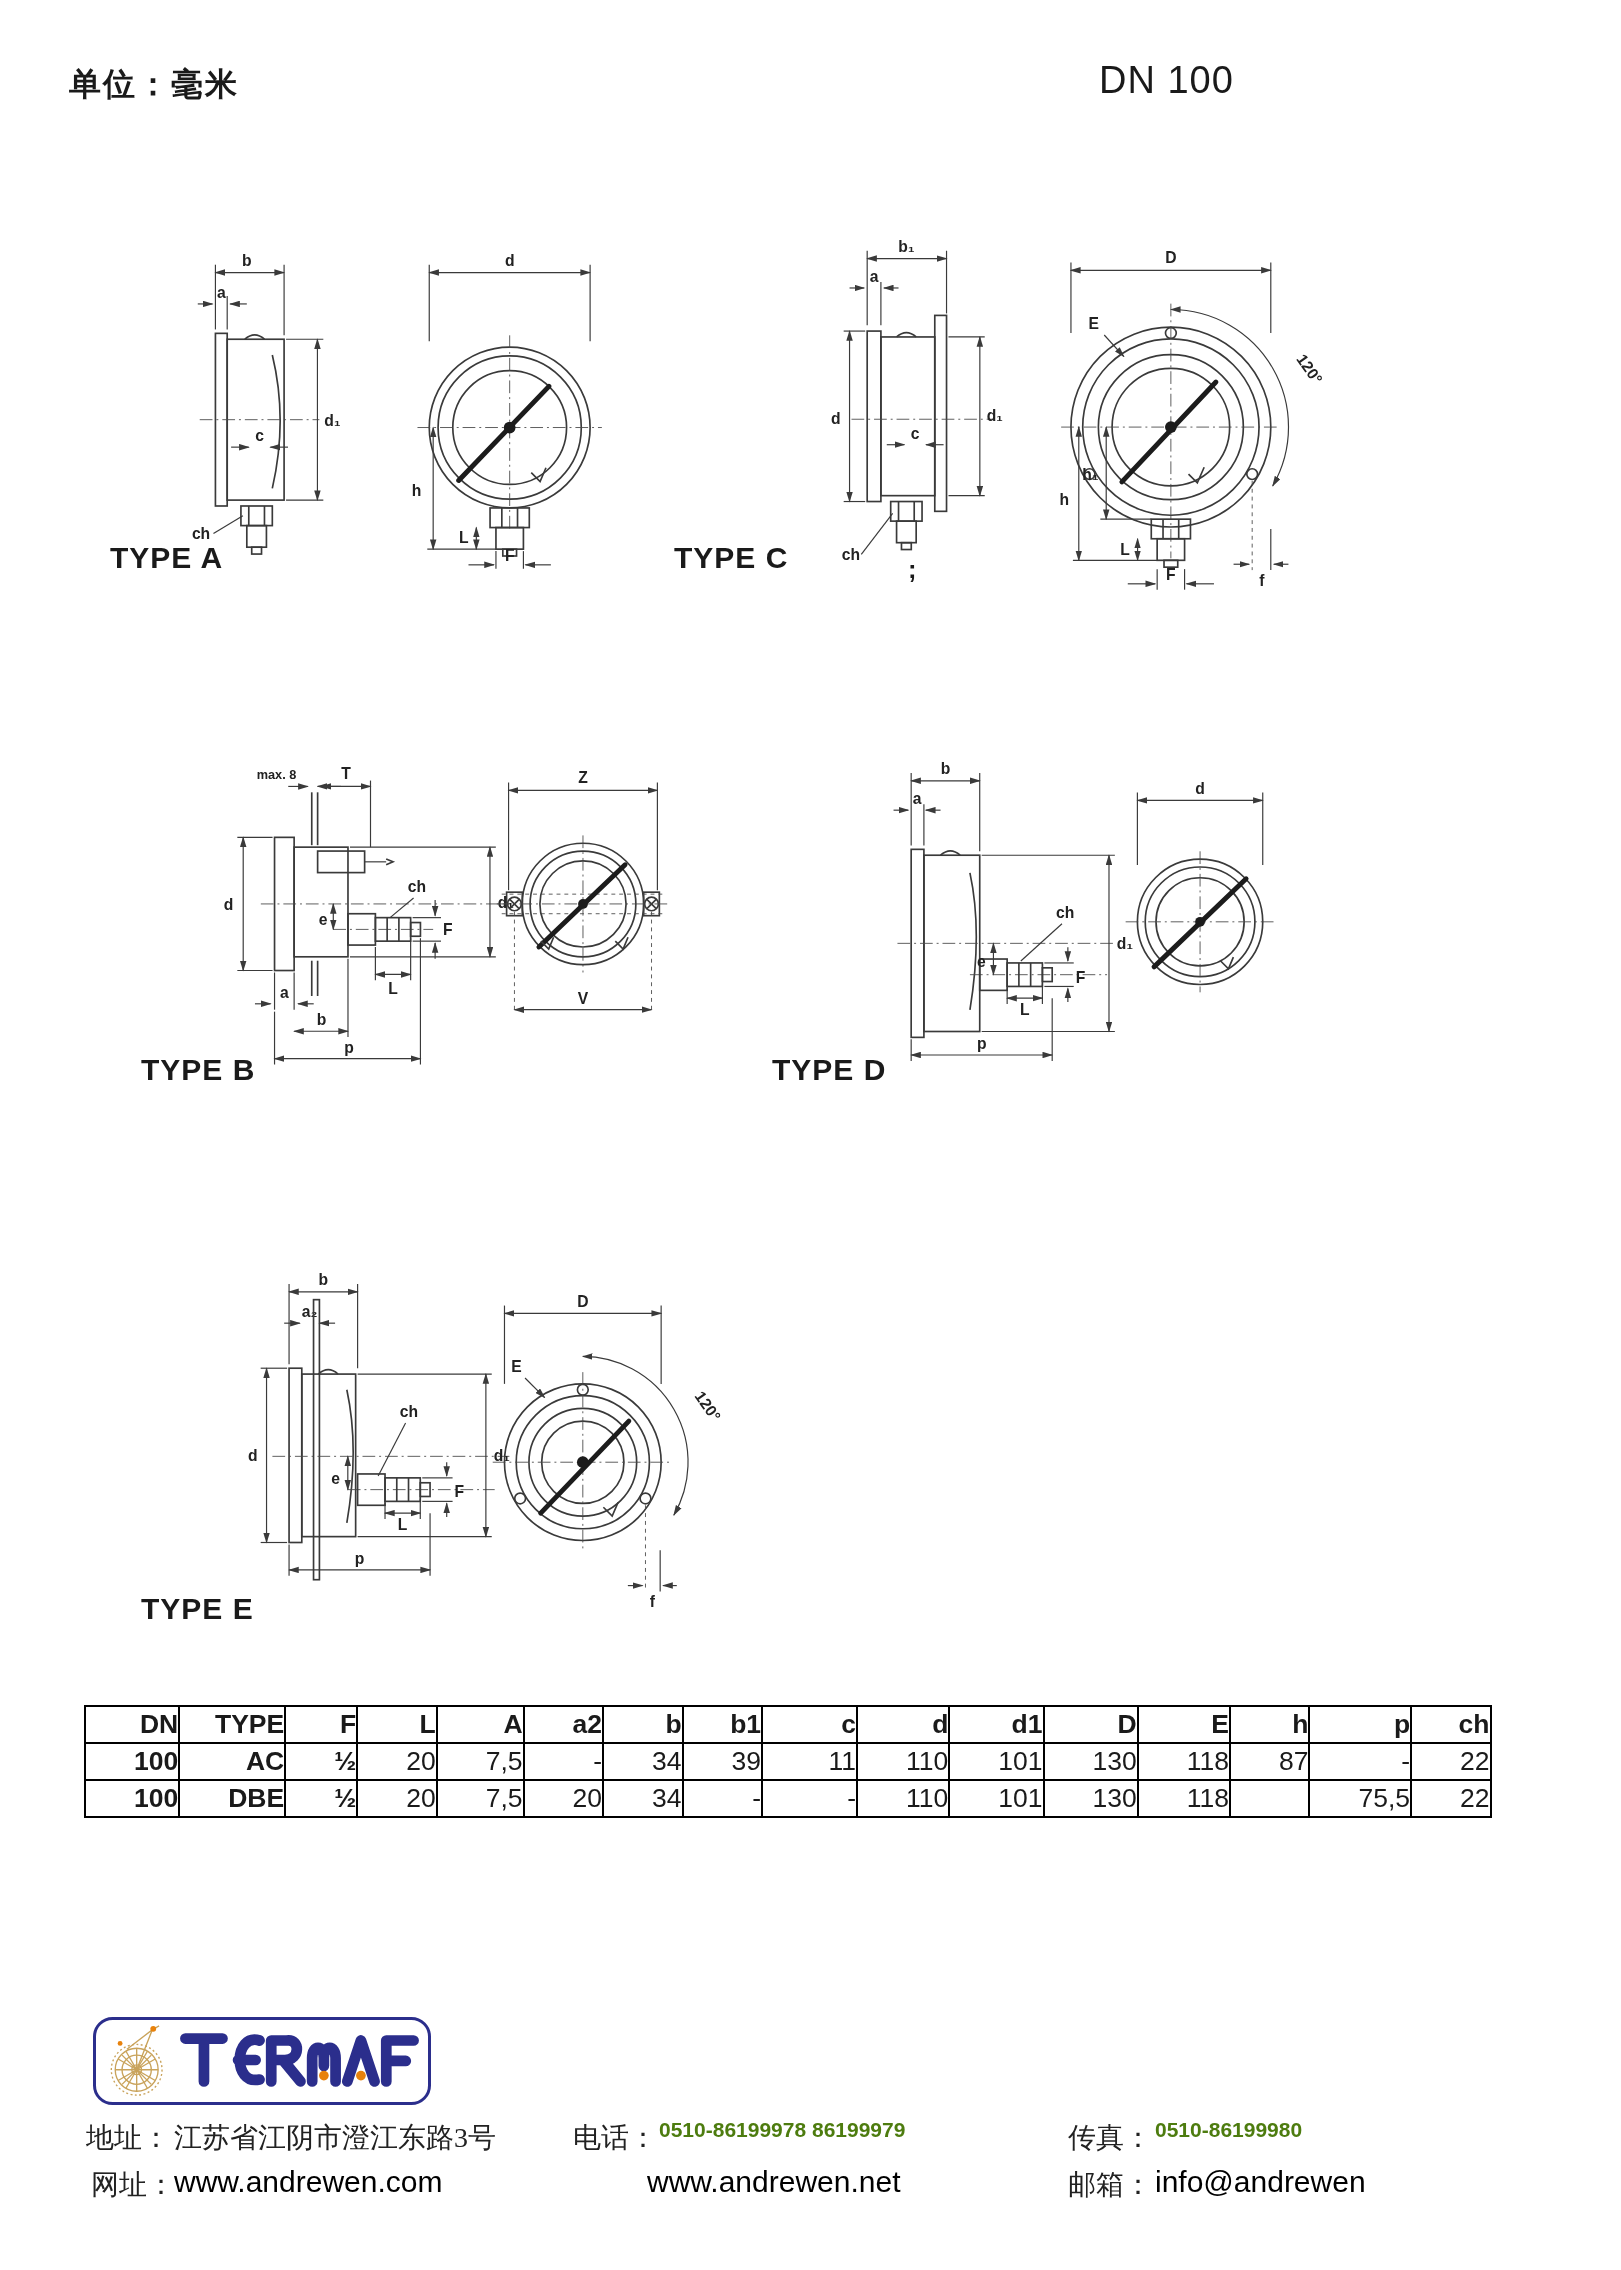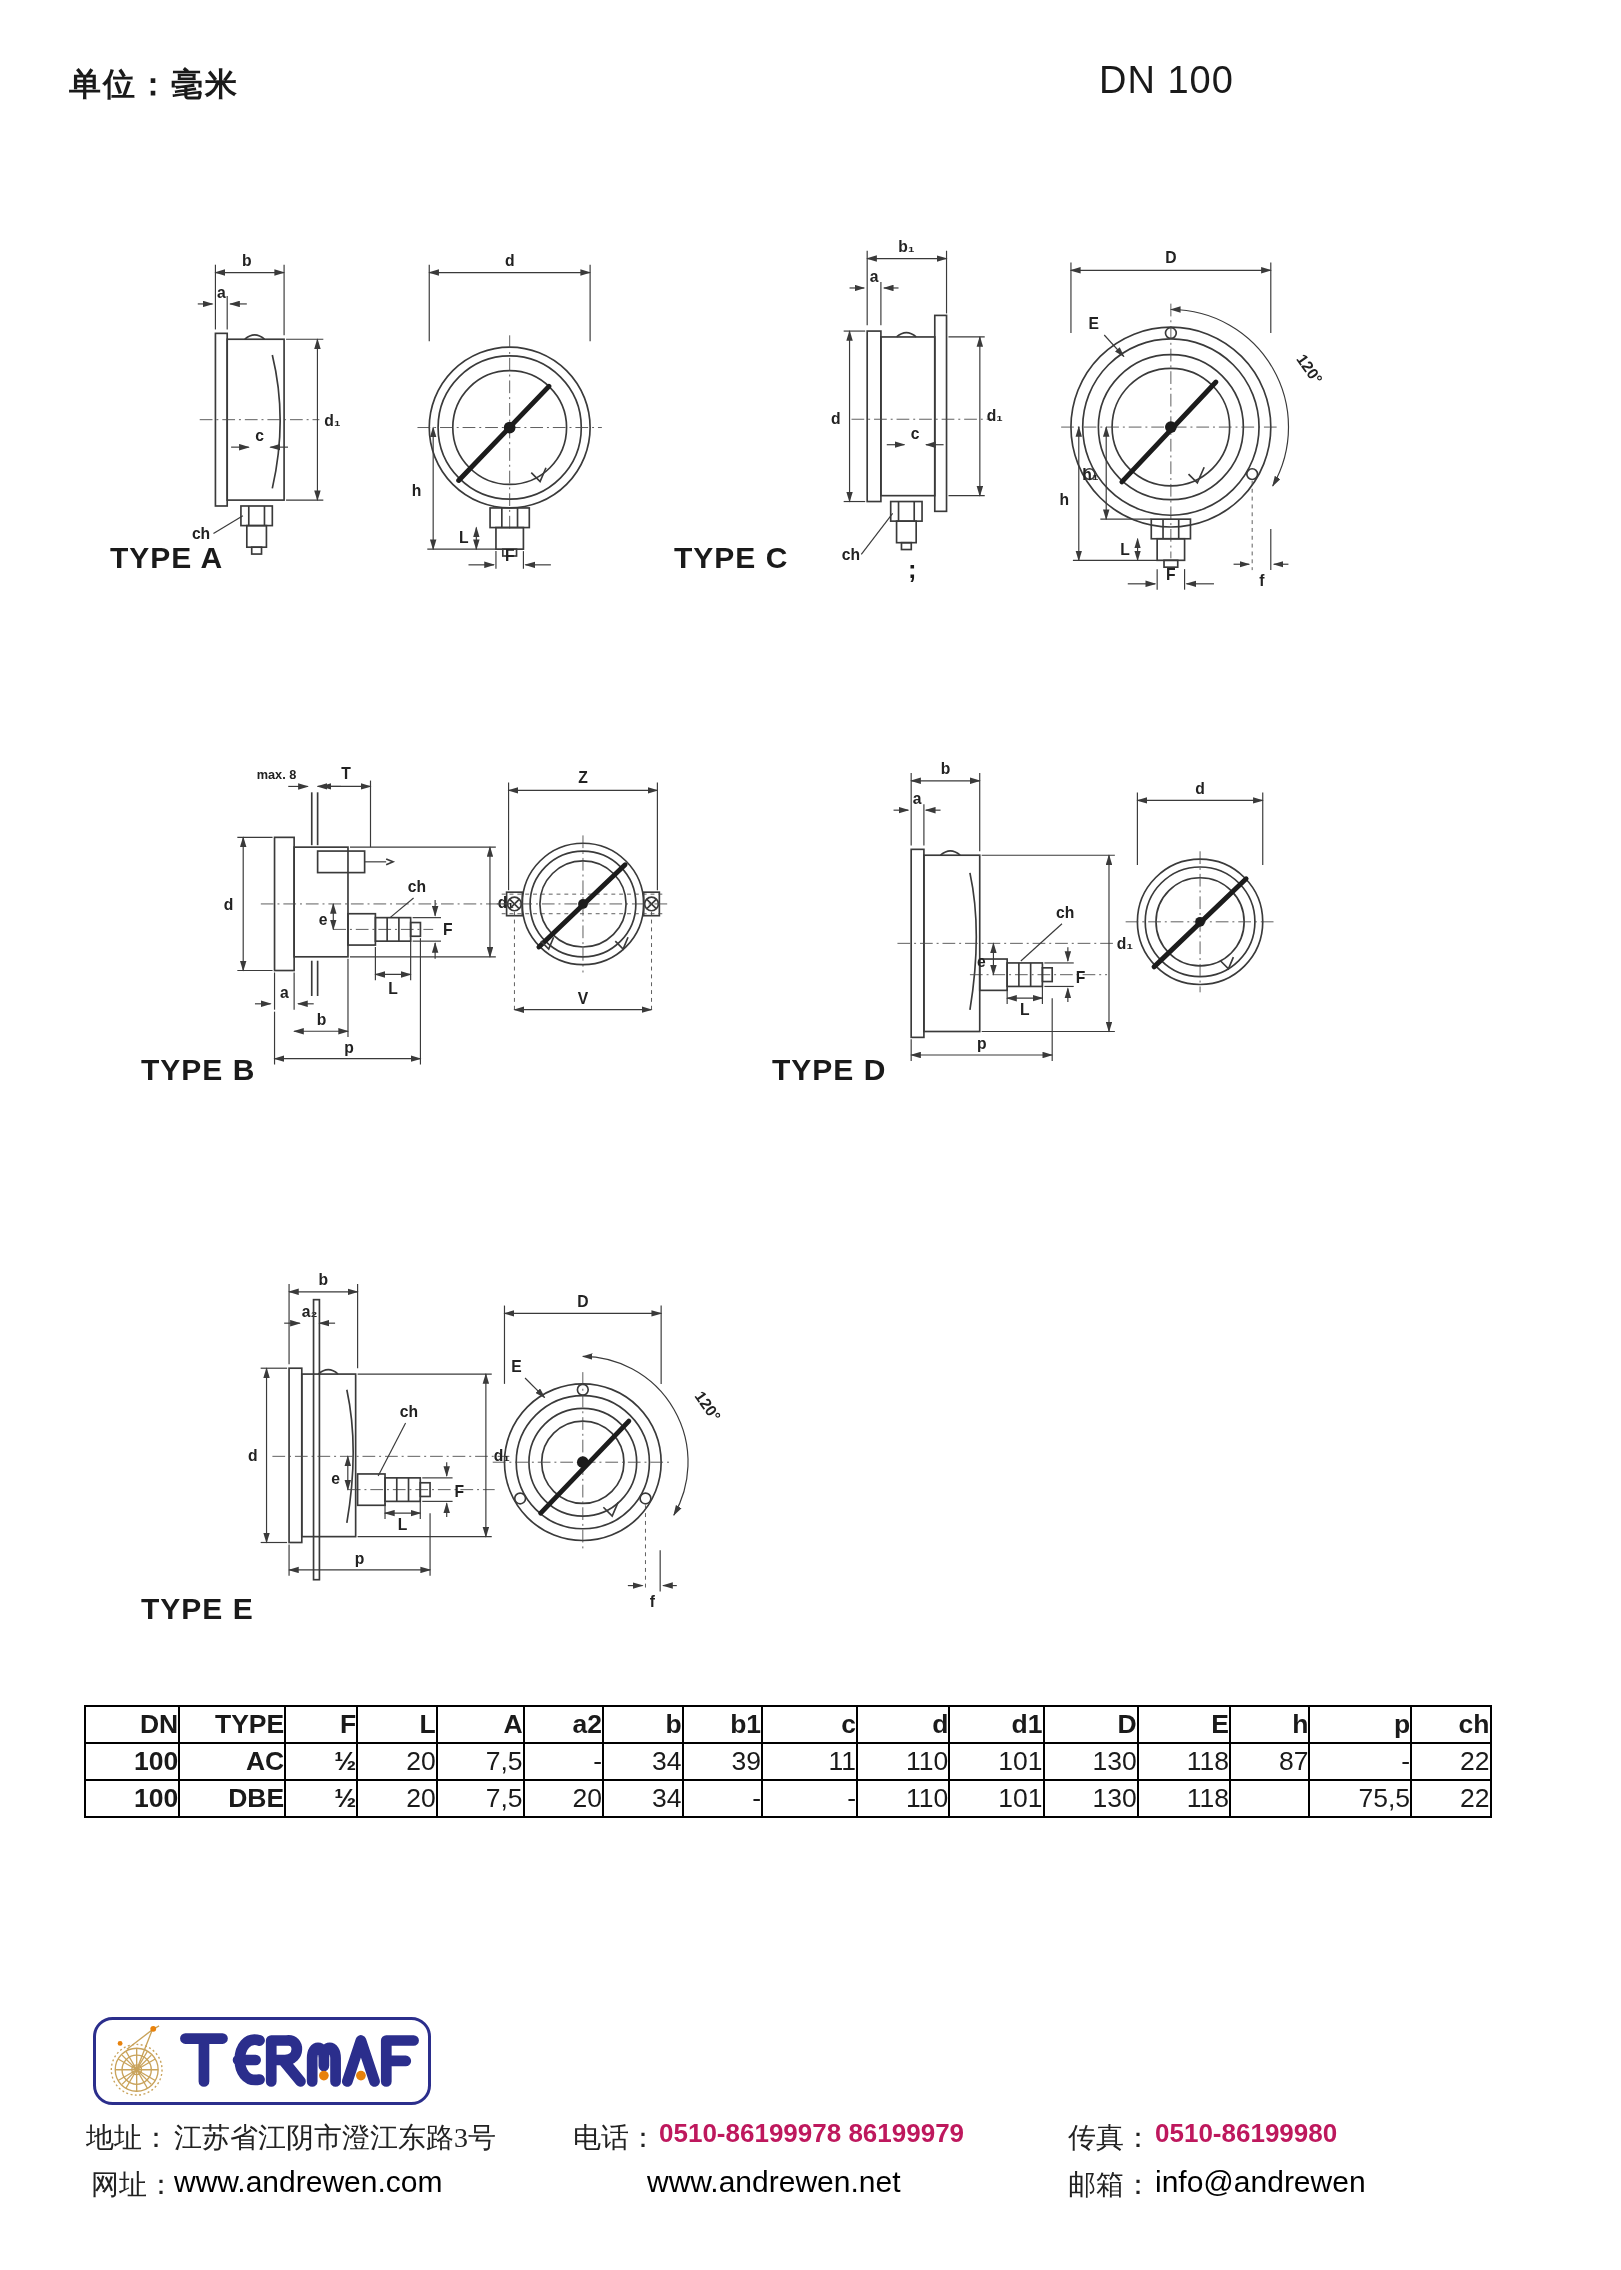--- a/index.html
+++ b/index.html
@@ -28,21 +28,21 @@
   table.dims th{font-weight:bold;}
   table.dims td{font-weight:normal;padding-left:48px;}
   table.dims td:nth-child(1),table.dims td:nth-child(2),table.dims td:nth-child(3){font-weight:bold;}
   
   .logo-box{position:absolute;left:93px;top:2017px;width:338px;height:88px;
             border:3.9px solid #2b2e8c;border-radius:19.6px;box-sizing:border-box;background:#fff;}
   .sr{position:absolute;width:1px;height:1px;overflow:hidden;clip-path:inset(50%);}
   .company-name{position:absolute;left:659px;top:2066px;font-family:"Liberation Serif",serif;
                 font-size:32px;letter-spacing:2.9px;color:#000;}
   .cn-label{position:absolute;font-family:"Liberation Serif",serif;font-size:28px;color:#222;white-space:nowrap;}
-  .cn-num{position:absolute;font-weight:bold;font-size:26px;color:#be185d;white-space:nowrap;text-align:center;}
+  .cn-num{position:absolute;font-weight:bold;font-size:21px;color:#4d7c0f;white-space:nowrap;text-align:center;}
   .cn-web{position:absolute;font-weight:normal;font-size:30px;color:#000;white-space:nowrap;}
 </style>
 </head>
 <body>
 
 <div class="page">
 
   <svg width="0" height="0" style="position:absolute">
     <defs>
       <marker id="ar" viewBox="0 0 10 6" refX="9" refY="3" markerWidth="11" markerHeight="7" orient="auto-start-reverse" markerUnits="userSpaceOnUse">

